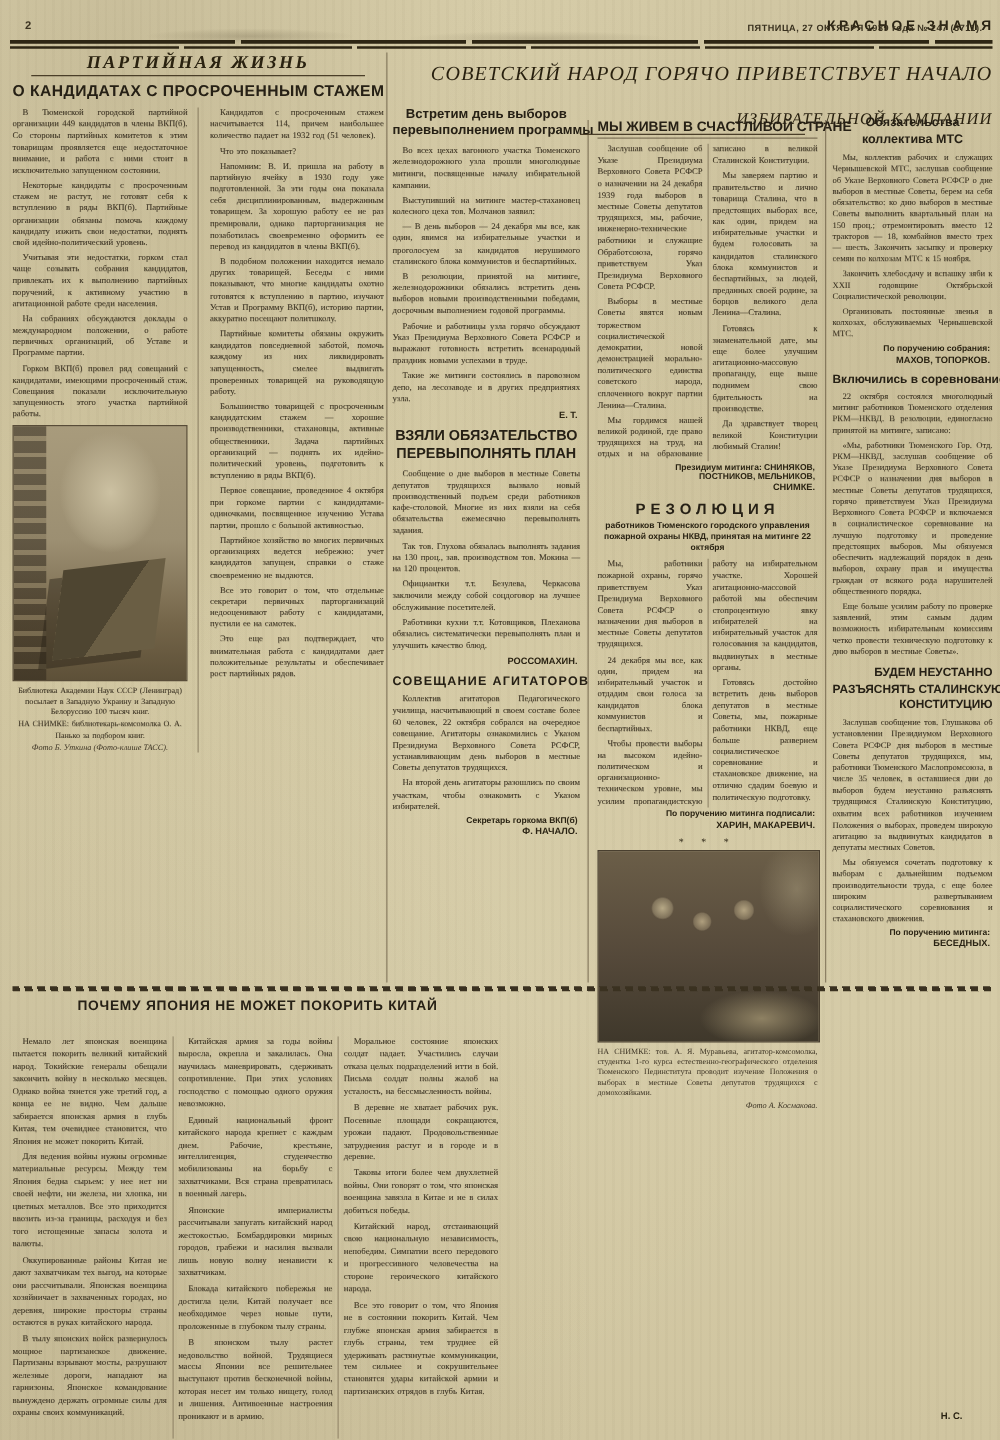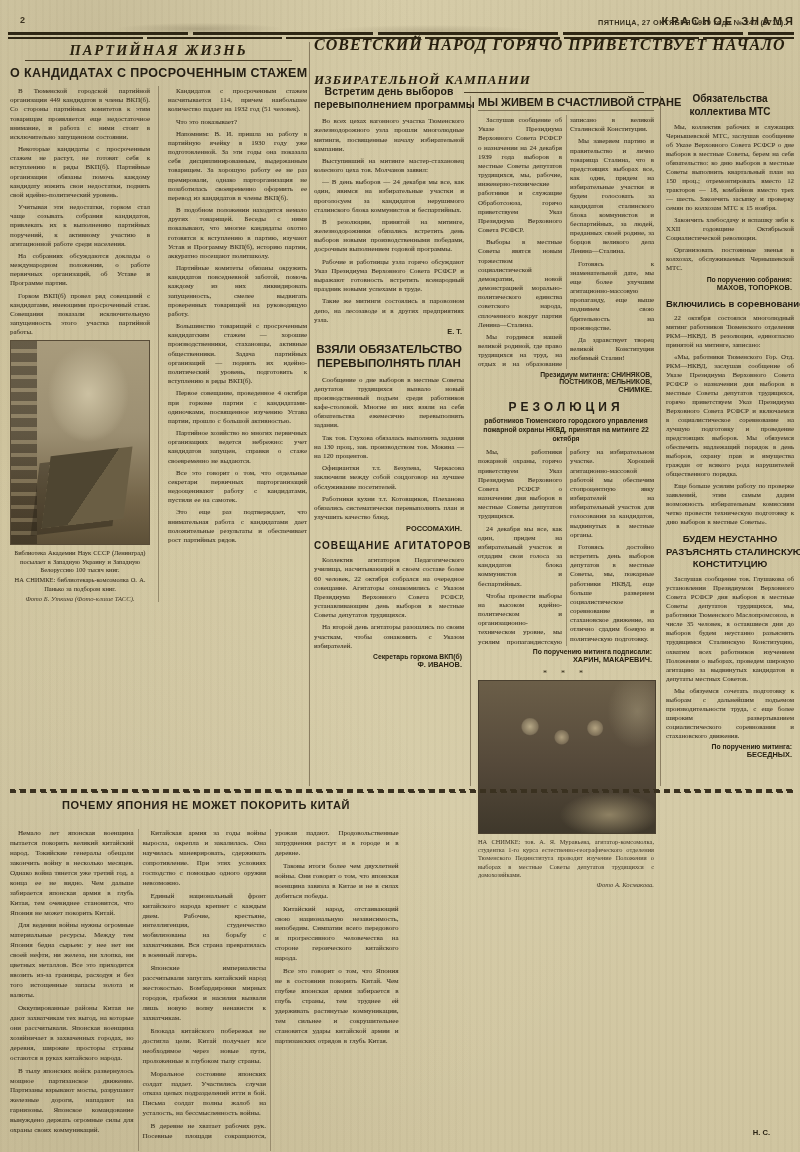--- a/index.html
+++ b/index.html
@@ -48,21 +48,21 @@
   .photo1{position:relative;width:138px;height:203px;margin:4px auto 4px;border:1px solid #584c38;
     background:
       radial-gradient(ellipse 52px 62px at 56% 26%, #ccc1a2, rgba(176,164,134,0.55) 66%, transparent 78%),
       repeating-linear-gradient(0deg, rgba(48,40,28,0.55) 0 9px, rgba(128,115,88,0.5) 9px 13px),
       linear-gradient(180deg,#a89b7c 0%, #9c8f72 45%, #746549 78%, #5d5038 100%);
     background-size:auto, 26px 100%, auto;background-repeat:no-repeat;background-position:center, left top, center;}
   .photo1::after{content:"";position:absolute;left:26%;bottom:10%;width:58%;height:36%;
     background:linear-gradient(120deg,#4e4531 0 55%, #6a5e44 55% 100%);transform:skewX(-14deg) rotate(-7deg);
     box-shadow:-10px 6px 0 rgba(40,34,22,0.45);}
   
-  .banner{left:314px;top:36px;width:480px;text-align:left;font-style:italic;font-weight:bold;color:#271f0e;}
+  .banner{left:314px;top:51px;width:480px;text-align:right;font-style:italic;font-weight:normal;color:#271f0e;}
   .banner .b1{font-size:16px;letter-spacing:1px;}
   .banner .b2{font-size:13px;letter-spacing:1px;margin-top:18px;}
   .banner-rule{width:180px;height:1px;background:#4a3e28;margin:4px auto 0;}
   
   .midcol{left:314px;top:85px;width:150px;}
   .mid-head{font-size:10.5px;line-height:1.25;}
   .sub-head{font-size:11.5px;line-height:1.25;margin-top:6px;}
   .agit-head{font-size:10px;letter-spacing:1px;margin-top:7px;}
   
   .centercol{left:478px;top:96px;width:176px;}
@@ -79,21 +79,21 @@
       radial-gradient(circle 11px at 47% 37%, #af9f7e, rgba(175,159,126,0.4) 60%, transparent 70%),
       radial-gradient(circle 12px at 66% 31%, #b3a381, rgba(179,163,129,0.4) 60%, transparent 70%),
       radial-gradient(ellipse 66px 30px at 74% 88%, #8e8163, transparent 75%),
       radial-gradient(ellipse 40px 50px at 90% 20%, rgba(200,188,152,0.35), transparent 75%),
       linear-gradient(180deg,#6b5e48 0%, #55493a 55%, #3f382b 100%);}
   .cap .jcap{text-align:justify;}
   
   .rightcol{left:666px;top:92px;width:128px;}
   .mts-head{font-size:10px;line-height:1.3;}
   .comp-head{font-size:9.5px;margin-top:6px;}
-  .const-head{font-size:9.5px;line-height:1.3;margin-top:7px;}
+  .const-head{font-size:9.5px;line-height:1.3;margin-top:7px;text-align:right;}
   .rightcol .bt p{font-size:6.8px;}
   
   .wavy{left:10px;top:789px;width:786px;height:4px;
     background:repeating-linear-gradient(78deg,#3a3120 0 6px, transparent 6px 10px);}
   .japan{left:10px;top:799px;width:786px;}
   .japan-head{width:392px;font-size:11px;letter-spacing:0.6px;}
   .japan-cols{margin-top:18px;height:322px;columns:6;column-gap:9px;column-fill:auto;
     column-rule:1px solid rgba(80,66,44,0.4);overflow:hidden;}
   .japan-cols p{font-size:7px;line-height:1.42;margin:0 0 3px;}
   .japan-sig{right:30px;top:1128px;font-family:"Liberation Sans",sans-serif;font-weight:bold;
@@ -175,21 +175,21 @@
         <p>Работники кухни т.т. Котовщиков, Плеханова обязались систематически перевыполнять план и улучшить качество блюд.</p>
       </div>
     <div class="sig">РОССОМАХИН.</div>
     <div class="hl agit-head">СОВЕЩАНИЕ АГИТАТОРОВ</div>
     <div class="bt" style="margin-top:4px;">
         <p>Коллектив агитаторов Педагогического училища, насчитывающий в своем составе более 60 человек, 22 октября собрался на очередное совещание. Агитаторы ознакомились с Указом Президиума Верховного Совета РСФСР, устанавливающим день выборов в местные Советы депутатов трудящихся.</p>
         <p>На второй день агитаторы разошлись по своим участкам, чтобы ознакомить с Указом избирателей.</p>
       </div>
     <div class="sig">
       <span class="lbl">Секретарь горкома ВКП(б)</span>
-      <span>Ф. ИВАНОВ.</span>
+      <span>Ф. НАЧАЛО.</span>
     </div>
   </div>
 
   <div class="abs vrule" style="left:470px;top:96px;height:690px;"></div>
 
   <div class="abs centercol">
     <div class="hl happy-head">МЫ ЖИВЕМ В СЧАСТЛИВОЙ СТРАНЕ</div>
     <div class="head-rule"></div>
     <div class="bt twocol">
         <p>Заслушав сообщение об Указе Президиума Верховного Совета РСФСР о назначении на 24 декабря 1939 года выборов в местные Советы депутатов трудящихся, мы, рабочие, инженерно-технические работники и служащие Обработсоюза, горячо приветствуем Указ Президиума Верховного Совета РСФСР.</p>
@@ -262,20 +262,21 @@
     <div class="hl japan-head">ПОЧЕМУ ЯПОНИЯ НЕ МОЖЕТ ПОКОРИТЬ КИТАЙ</div>
     <div class="bt japan-cols">
         <p>Немало лет японская военщина пытается покорить великий китайский народ. Токийские генералы обещали закончить войну в несколько месяцев. Однако война тянется уже третий год, а конца ее не видно. Чем дальше забирается японская армия в глубь Китая, тем очевиднее становится, что Япония не может покорить Китай.</p>
         <p>Для ведения войны нужны огромные материальные ресурсы. Между тем Япония бедна сырьем: у нее нет ни своей нефти, ни железа, ни хлопка, ни цветных металлов. Все это приходится ввозить из-за границы, расходуя и без того истощенные запасы золота и валюты.</p>
         <p>Оккупированные районы Китая не дают захватчикам тех выгод, на которые они рассчитывали. Японская военщина хозяйничает в захваченных городах, но деревня, широкие просторы страны остаются в руках китайского народа.</p>
         <p>В тылу японских войск развернулось мощное партизанское движение. Партизаны взрывают мосты, разрушают железные дороги, нападают на гарнизоны. Японское командование вынуждено держать огромные силы для охраны своих коммуникаций.</p>
         <p>Китайская армия за годы войны выросла, окрепла и закалилась. Она научилась маневрировать, сдерживать сопротивление. При этих условиях господство с помощью одного оружия невозможно.</p>
         <p>Единый национальный фронт китайского народа крепнет с каждым днем. Рабочие, крестьяне, интеллигенция, студенчество мобилизованы на борьбу с захватчиками. Вся страна превратилась в военный лагерь.</p>
         <p>Японские империалисты рассчитывали запугать китайский народ жестокостью. Бомбардировки мирных городов, грабежи и насилия вызвали лишь новую волну ненависти к захватчикам.</p>
         <p>Блокада китайского побережья не достигла цели. Китай получает все необходимое через новые пути, проложенные в глубоком тылу страны.</p>
+        <p>В японском тылу растет недовольство войной. Трудящиеся массы Японии все решительнее выступают против бесконечной войны, которая несет им только нищету, голод и лишения. Антивоенные настроения проникают и в армию.</p>
         <p>Моральное состояние японских солдат падает. Участились случаи отказа целых подразделений итти в бой. Письма солдат полны жалоб на усталость, на бессмысленность войны.</p>
         <p>В деревне не хватает рабочих рук. Посевные площади сокращаются, урожаи падают. Продовольственные затруднения растут и в городе и в деревне.</p>
         <p>Таковы итоги более чем двухлетней войны. Они говорят о том, что японская военщина завязла в Китае и не в силах добиться победы.</p>
         <p>Китайский народ, отстаивающий свою национальную независимость, непобедим. Симпатии всего передового и прогрессивного человечества на стороне героического китайского народа.</p>
         <p>Все это говорит о том, что Япония не в состоянии покорить Китай. Чем глубже японская армия забирается в глубь страны, тем труднее ей удерживать растянутые коммуникации, тем сильнее и сокрушительнее становятся удары китайской армии и партизанских отрядов в глубь Китая.</p>
       </div>
   </div>
   <div class="abs japan-sig">Н. С.</div>
 
 </div>

